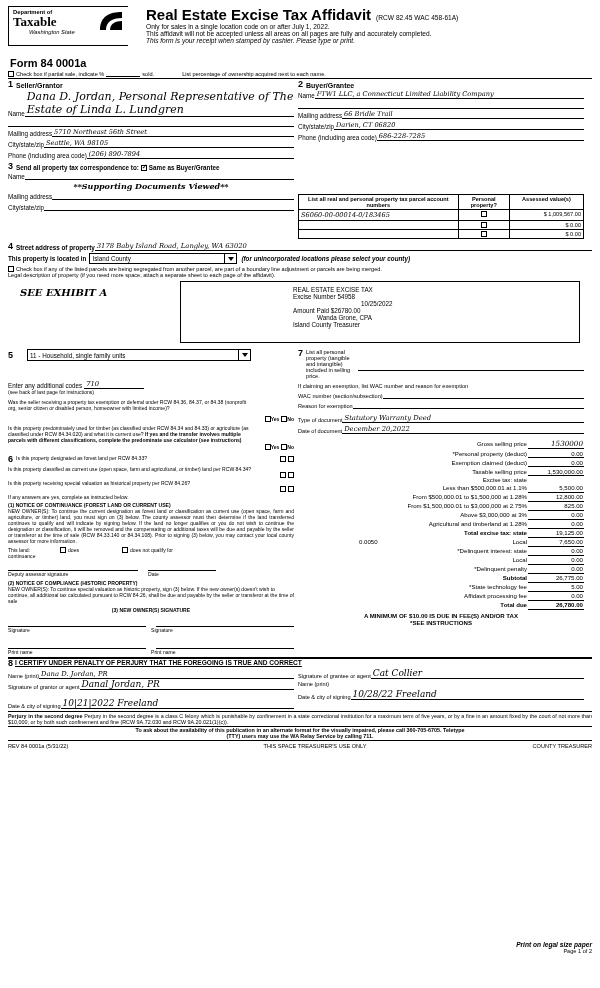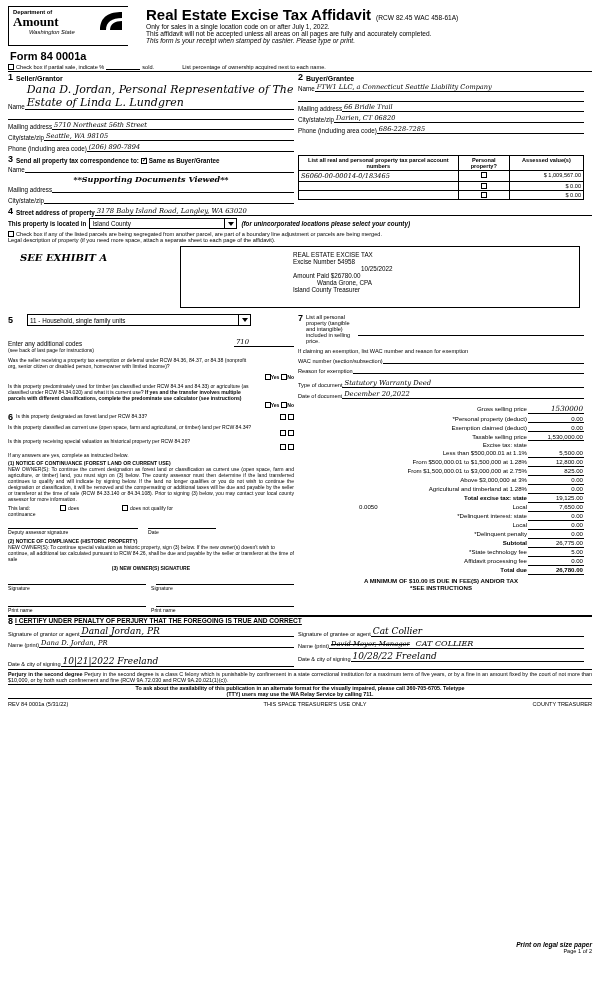--- a/index.html
+++ b/index.html
@@ -48,31 +48,31 @@
   }
   .logo .dept { font-size:5.8px; font-weight:bold; letter-spacing:0; }
   .logo .rev { font-size:13px; font-weight:bold; font-family:"Liberation Serif", serif; line-height:14px;}
   .logo .wash { font-size:5.8px; font-style:italic; margin-left:16px; }
   .logo .shape {
     position:absolute; right:4px; top:3px; width:26px; height:22px;
   }
   .htext { padding-left:8px; flex:1; }
   .htitle { font-size:15px; font-weight:bold; font-family:"Liberation Sans", sans-serif; }
   .hsub { font-size:6.6px; }
-  .formno { font-size:11px; font-weight:bold; margin-top:4px; margin-left:2px;}
+  .formno { font-size:11px; font-weight:bold; margin-top:11px; margin-left:2px;}
 
   
   .cols { display:flex; }
   .colL { width:286px; }
   .colR { width:286px; margin-left:4px; }
 
   .fld { border-bottom:1px solid #000; flex:1; padding-left:2px; }
   .lbl { white-space:nowrap; }
 
-  table.parcels { border-collapse:collapse; width:100%; font-size:5.6px; }
+  table.parcels { border-collapse:collapse; width:100%; font-size:5.6px;margin-top:32px; }
   table.parcels td, table.parcels th { border:1px solid #000; padding:1px 2px; vertical-align:top; }
 
   .stamp {
     border:1px solid #000; height:62px; position:relative; margin-top:2px;
   }
   .stampInner { position:absolute; left:112px; top:4px; font-size:6.3px; text-align:left; }
 
   .sel {
     border:1px solid #000; height:11px; display:flex; align-items:center;
     justify-content:space-between; padding:0 2px; font-size:6.3px; background:#fff;
@@ -94,21 +94,21 @@
 </style>
 </head>
 <body>
 
 <div class="page">
 
   <div class="header">
     <div style="width:130px;">
       <div class="logo">
         <div class="dept">Department of</div>
-        <div class="rev">Amount</div>
+        <div class="rev">Taxable</div>
         <div class="wash">Washington State</div>
         <svg class="shape" viewBox="0 0 26 22">
           <path d="M2 20 C2 6, 12 2, 24 2 L24 8 C14 8, 8 12, 8 20 Z" fill="#000"></path>
           <path d="M12 20 C12 14, 17 11, 24 11 L24 20 Z" fill="#000"></path>
         </svg>
       </div>
       <div class="formno">Form 84 0001a</div>
     </div>
     <div class="htext">
       <div style="display:flex;align-items:baseline;">
@@ -159,21 +159,21 @@
       </div>
     </div>
 
     <div class="colR">
       <div class="row">
         <span class="num">2</span>
         <span class="bold" style="margin-left:3px;font-size:7px;">Buyer/Grantee</span>
       </div>
       <div class="row" style="margin-top:1px;">
         <span class="lbl">Name</span>
-        <span class="fld hand" style="font-size:6.6px;">FTW1 LLC, a Connecticut Seattle Liability Company</span>
+        <span class="fld hand" style="font-size:6.6px;">FTW1 LLC, a Connecticut Limited Liability Company</span>
       </div>
       <div class="row" style="height:10px;">
           <span class="fld">&nbsp;</span>
         </div>
       <div class="row" style="margin-top:1px;">
         <span class="lbl">Mailing address</span>
         <span class="fld hand" style="font-size:6.6px;">66 Bridle Trail</span>
       </div>
       <div class="row" style="margin-top:2px;">
         <span class="lbl">City/state/zip</span>
@@ -287,21 +287,21 @@
     <div class="colL">
       <div class="row" style="align-items:center;">
         <span class="num">5</span>
         <span class="sel" style="width:224px;margin-left:14px;height:12px;">
           <span>11 - Household, single family units</span>
           <span class="selbtn">
               <span class="caret"></span>
             </span>
         </span>
       </div>
-      <div class="row" style="margin-top:12px;justify-content:space-between;">
+      <div class="row" style="margin-top:19px;">
         <span>Enter any additional codes</span>
         <span class="fld hand" style="max-width:60px;font-size:6.8px;margin-left:2px;">710</span>
       </div>
       <div class="xs">(see back of last page for instructions)</div>
 
       <div style="display:flex;margin-top:4px;">
         <div style="flex:1;" class="xs">Was the seller receiving a property tax exemption or deferral under RCW 84.36, 84.37, or 84.38 (nonprofit org, senior citizen or disabled person, homeowner with limited income)?</div>
         <div style="width:42px;text-align:right;white-space:nowrap;padding-top:16px;">
           <span class="cb"></span><span class="xs bold">Yes</span>
           <span class="cb"></span><span class="xs bold">No</span>
@@ -500,44 +500,40 @@
     </div>
   </div>
 
   <div class="dbl" style="margin-top:2px;"></div>
   <div style="display:flex;align-items:flex-start;">
     <span class="num">8</span>
     <span class="bold u" style="margin-left:2px;font-size:6.6px;">I CERTIFY UNDER PENALTY OF PERJURY THAT THE FOREGOING IS TRUE AND CORRECT</span>
   </div>
   <div class="cols" style="margin-top:0;">
     <div class="colL">
+      <div class="row" style="margin-top:2px;">
+        <span class="sm" style="white-space:nowrap;">Name (print)</span>
+        <span class="fld hand" style="font-size:6.8px;">Dana D. Jordan, PR</span>
+      </div>
       <div class="row">
         <span class="sm" style="white-space:nowrap;">Signature of grantor or agent</span>
         <span class="fld hand" style="font-size:9px;">Danal Jordan, PR</span>
-      </div>
-      <div class="row" style="margin-top:2px;">
-        <span class="sm" style="white-space:nowrap;">Name (print)</span>
-        <span class="fld hand" style="font-size:6.8px;">Dana D. Jordan, PR</span>
       </div>
       <div class="row" style="margin-top:8px;">
         <span class="sm" style="white-space:nowrap;">Date &amp; city of signing</span>
         <span class="fld hand" style="font-size:9px;">10|21|2022  Freeland</span>
       </div>
     </div>
     <div class="colR">
       <div class="row">
         <span class="sm" style="white-space:nowrap;">Signature of grantee or agent</span>
         <span class="fld hand" style="font-size:9px;">Cat Collier</span>
       </div>
       <div class="row" style="margin-top:2px;">
         <span class="sm" style="white-space:nowrap;">Name (print)</span>
-        <span class="fld" style="position:relative;">
-          <span class="hand" style="font-size:6.8px;text-decoration:line-through;">David Meyer, Manager</span>
-          <span class="hand" style="font-size:8px;margin-left:4px;">CAT COLLIER</span>
-        </span>
       </div>
       <div class="row" style="margin-top:2px;">
         <span class="sm" style="white-space:nowrap;">Date &amp; city of signing</span>
         <span class="fld hand" style="font-size:9px;">10/28/22   Freeland</span>
       </div>
     </div>
   </div>
 
   <div class="hline" style="margin-top:2px;"></div>
   <div class="perj" style="text-align:justify;margin-top:1px;">

